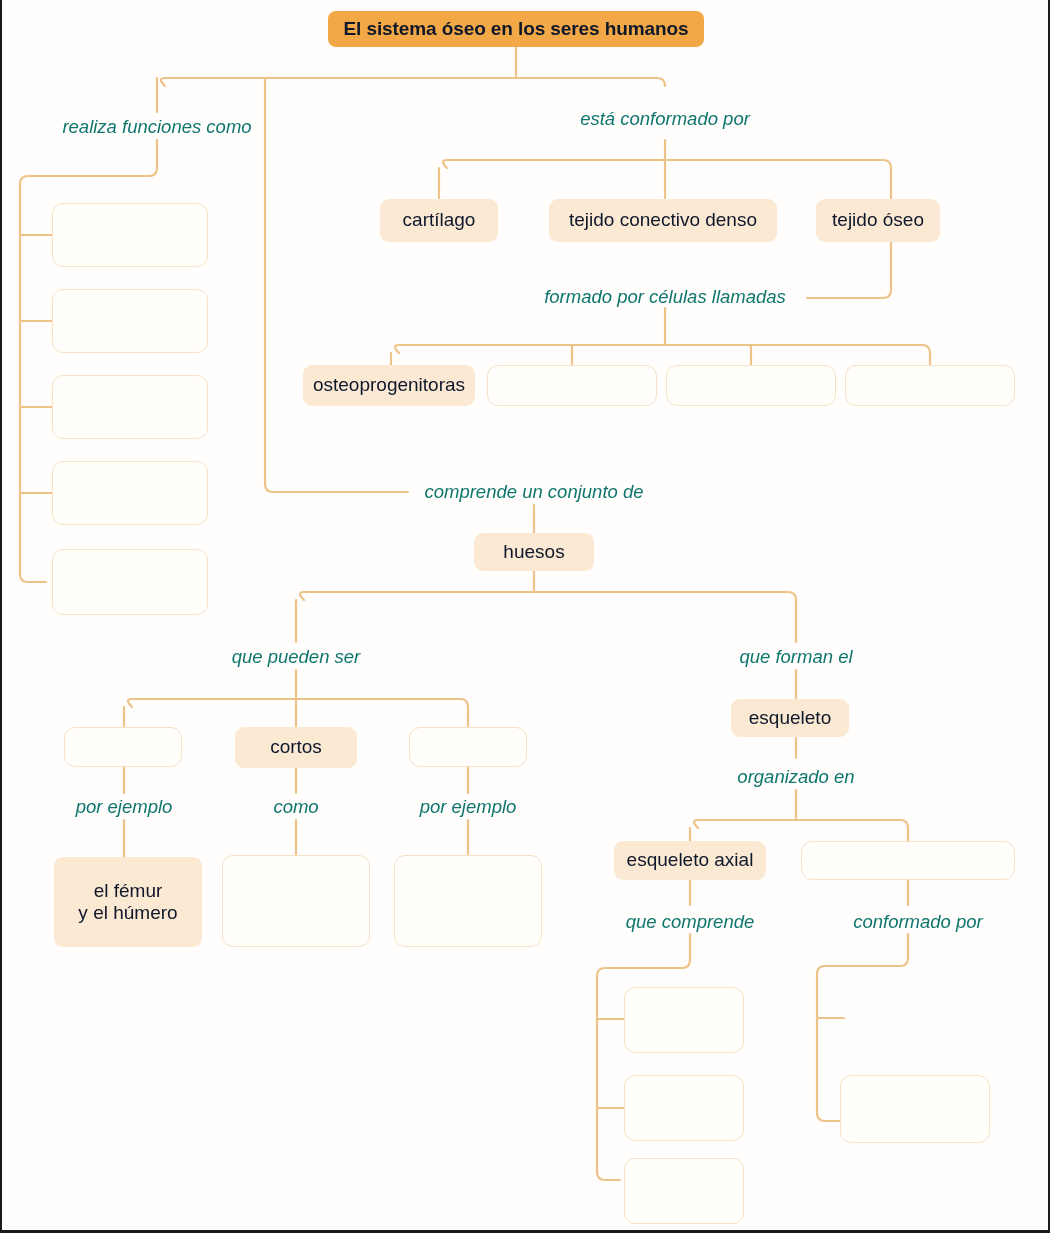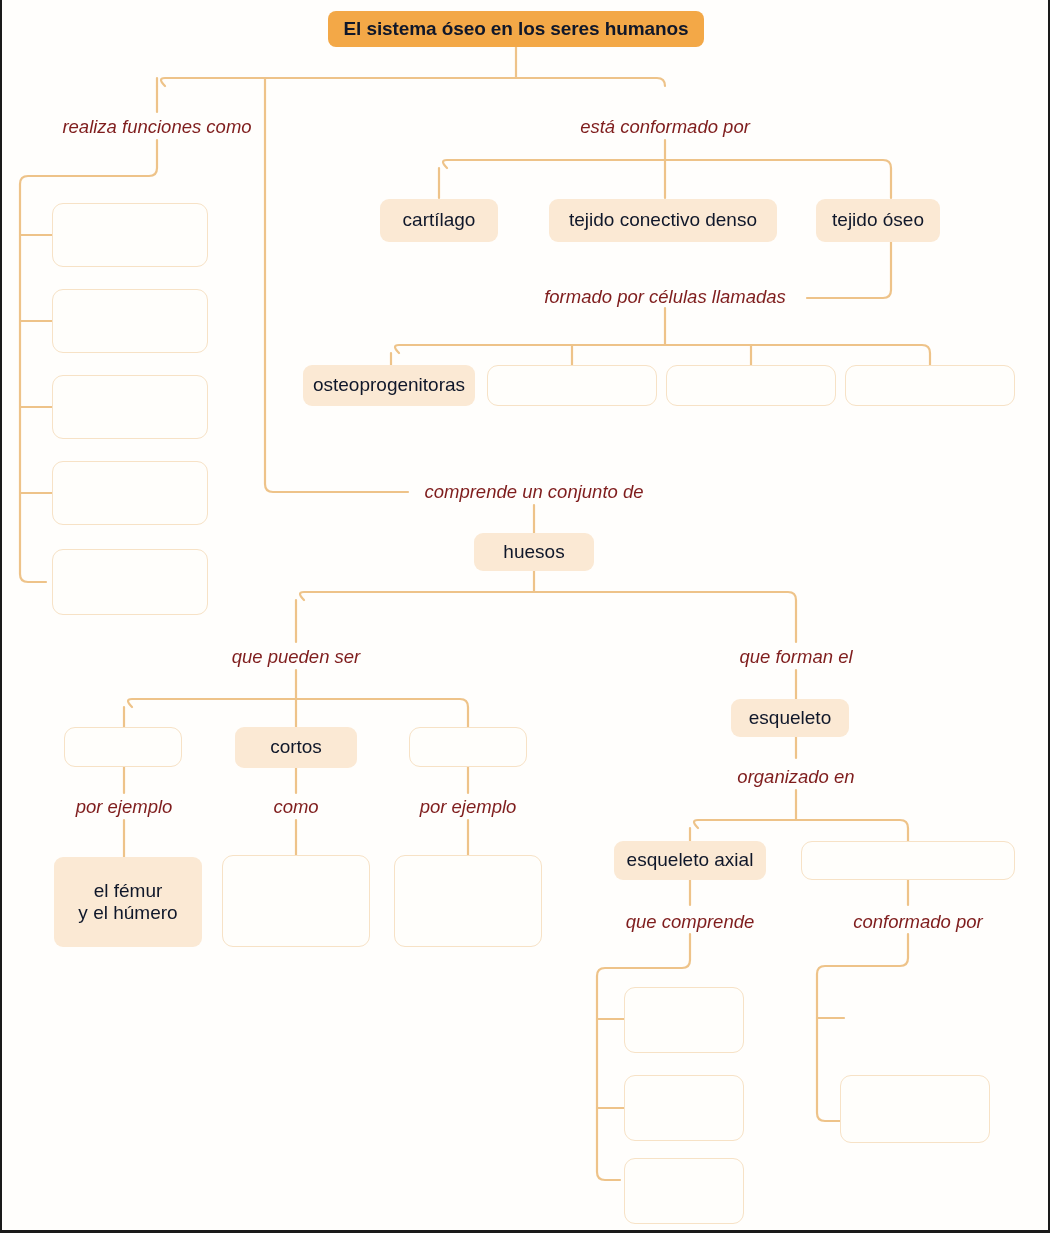--- a/index.html
+++ b/index.html
@@ -53,21 +53,21 @@
   .node.empty {
     background: #fffefb;
     border: 1.6px solid #f7e2c6;
     border-radius: 11px;
   }
   .label {
     position: absolute;
     box-sizing: border-box;
     font-style: italic;
     font-size: 18.5px;
-    color: #7f1d1d;
+    color: #0f766e;
     white-space: nowrap;
     text-align: center;
     line-height: 1;
   }
 </style>
 </head>
 <body>
 
 <div id="page">
 
@@ -141,21 +141,21 @@
       <path d="M906,880 L906,905"></path>
       <path d="M906,934 L906,958 Q906,966 898,966 L823,966 Q815,966 815,974 L815,1113 Q815,1121 823,1121 L838,1121"></path>
       <path d="M815,1018 L842,1018"></path>
     </g>
   </svg>
 
   <div class="node title" style="left:326px; top:11px; width:376px; height:36px;">El sistema óseo en los seres humanos</div>
 
   <div class="label" style="left:45px; top:118px; width:220px;">realiza funciones como</div>
 
-  <div class="label" style="left:553px; top:118px; width:220px;">está conformado por</div>
+  <div class="label" style="left:553px; top:110px; width:220px;">está conformado por</div>
 
   <div class="label" style="left:523px; top:288px; width:280px;">formado por células llamadas</div>
 
   <div class="label" style="left:412px; top:483px; width:240px;">comprende un conjunto de</div>
 
   <div class="label" style="left:204px; top:648px; width:180px;">que pueden ser</div>
 
   <div class="label" style="left:714px; top:648px; width:160px;">que forman el</div>
 
   <div class="label" style="left:42px; top:798px; width:160px;">por ejemplo</div>

